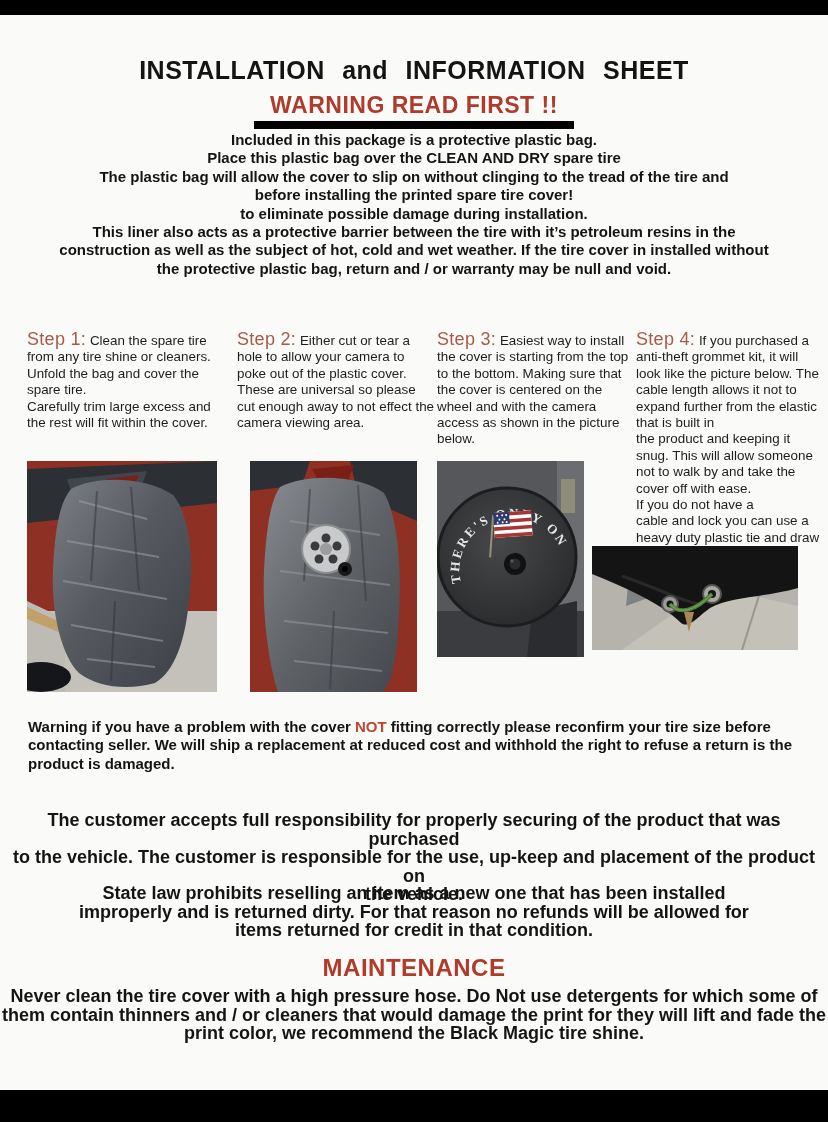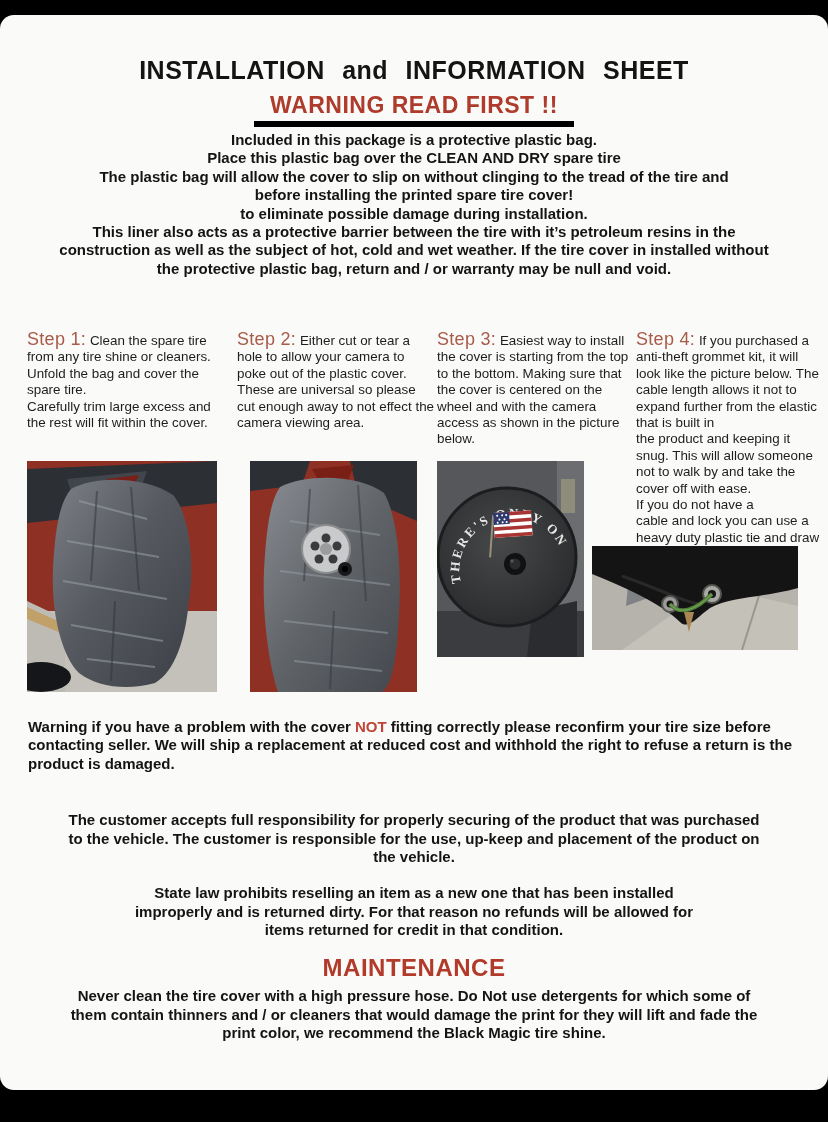--- a/index.html
+++ b/index.html
@@ -6,32 +6,31 @@
   body{
     width:828px;height:1122px;
     background:#000;
     position:relative;
     font-family:"Liberation Sans",sans-serif;
     overflow:hidden;
   }
   .page{
     position:absolute;left:0;top:15px;width:828px;height:1075px;
     background:#fafaf8;
-    border-radius:14px;
   }
   
   .title{
     position:absolute;top:41px;left:0;width:100%;
     text-align:center;font-size:25px;font-weight:bold;color:#141414;
     letter-spacing:.5px;word-spacing:10px;
   }
   .warn-head{position:absolute;top:77px;left:0;width:100%;text-align:center;}
   .warn-head span{
     display:inline-block;font-size:23px;font-weight:bold;color:#ae3b2b;
-    letter-spacing:.5px;border-bottom:6px solid #000000;padding:0 16px 2px;
+    letter-spacing:.5px;border-bottom:8px solid #000000;padding:0 16px 2px;
   }
   
   .intro{
     position:absolute;top:116px;left:0;width:100%;
     text-align:center;font-size:15px;font-weight:bold;color:#141414;
     line-height:18.4px;
   }
   
   .step{position:absolute;top:316px;font-size:13.4px;line-height:16.4px;color:#1d1d1d;}
   .step-label{font-size:18px;font-weight:400;color:#a85b49;letter-spacing:.3px;margin-top:16px;}
@@ -53,21 +52,21 @@
   }
   .red-inline{color:#c04535;}
   .section-head{
     position:absolute;left:0;width:100%;text-align:center;
     font-size:24px;font-weight:bold;color:#b23a2a;letter-spacing:.5px;
   }
   #liability-head{top:766px;}
   #maintenance-head{top:939px;}
   .center-par{
     position:absolute;left:0;width:100%;text-align:center;
-    font-size:15px;font-weight:bold;color:#141414;line-height:18.5px;
+    font-size:18px;font-weight:bold;color:#141414;line-height:18.5px;
   }
   #liability-par{top:796px;}
   #resale-par{top:869px;}
   #maintenance-par{top:972px;}
 </style>
 </head>
 <body>
 
 <div class="page">
 

